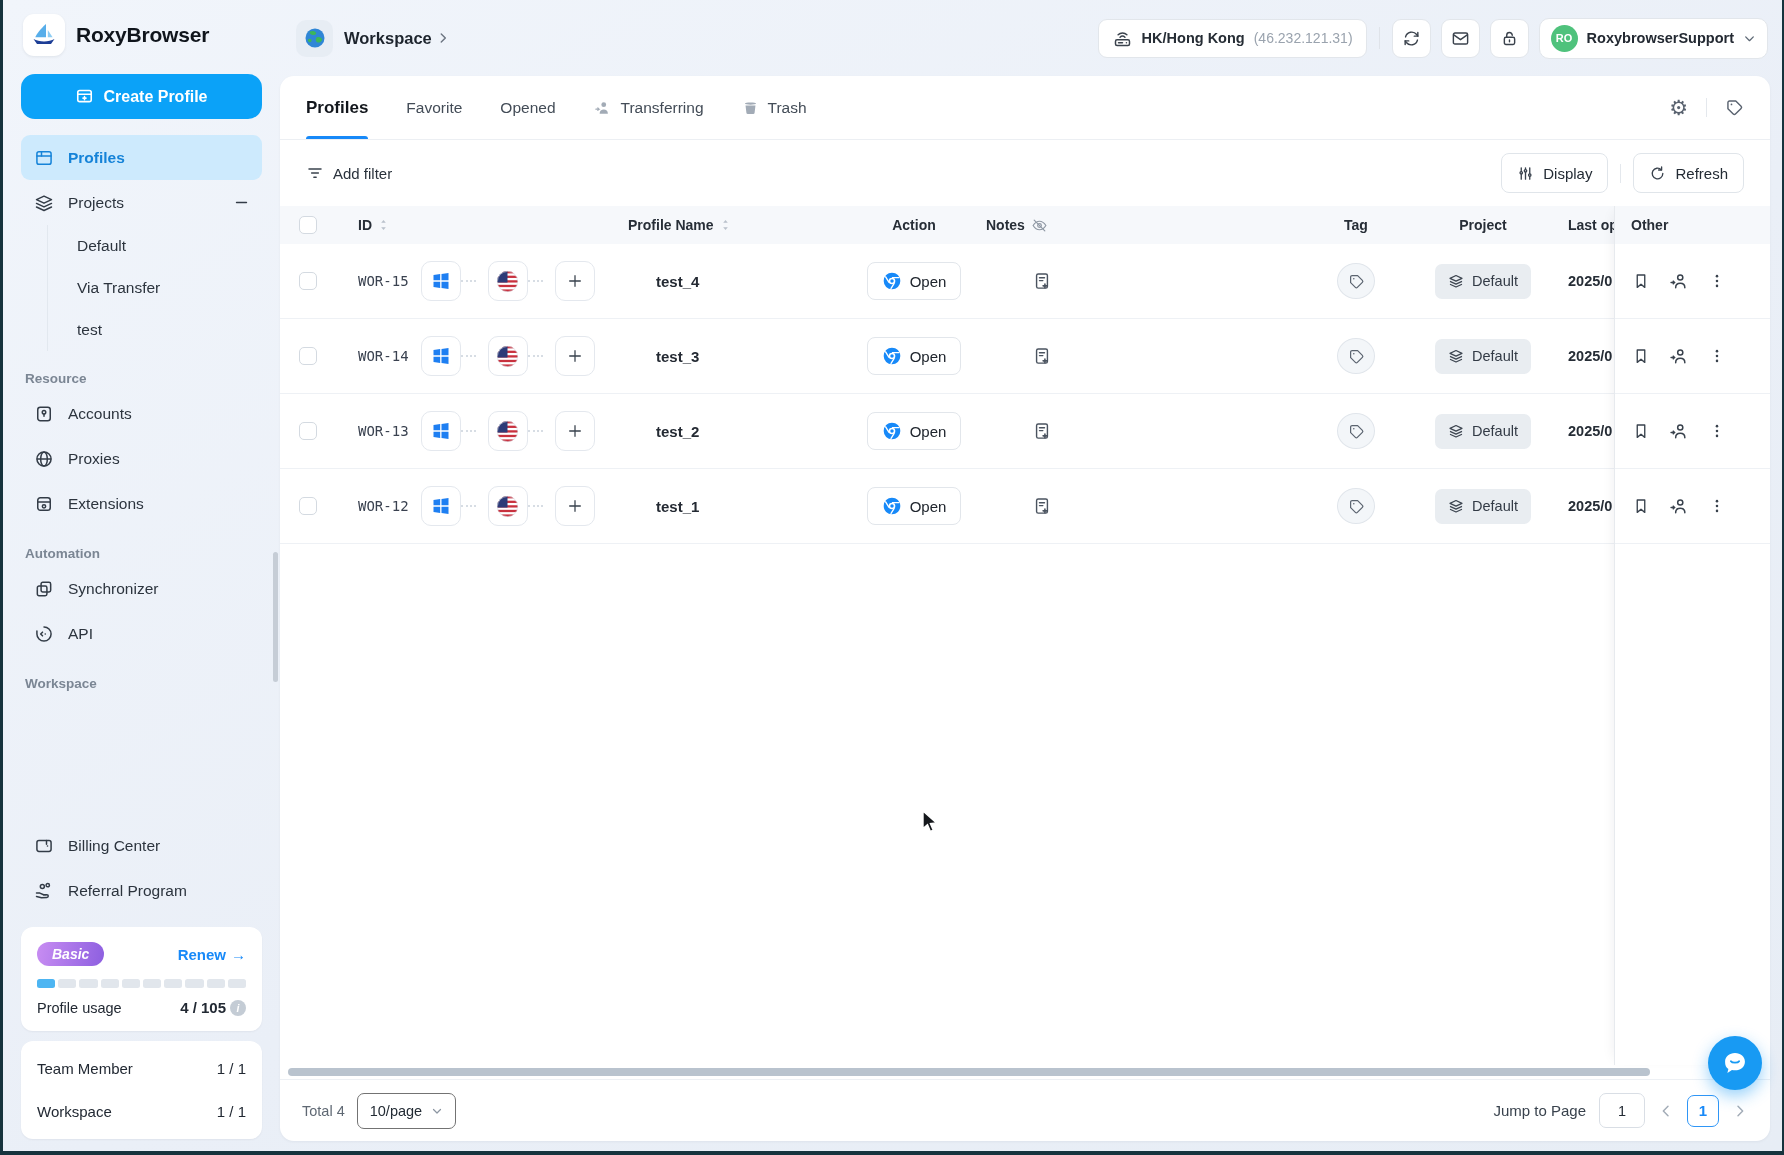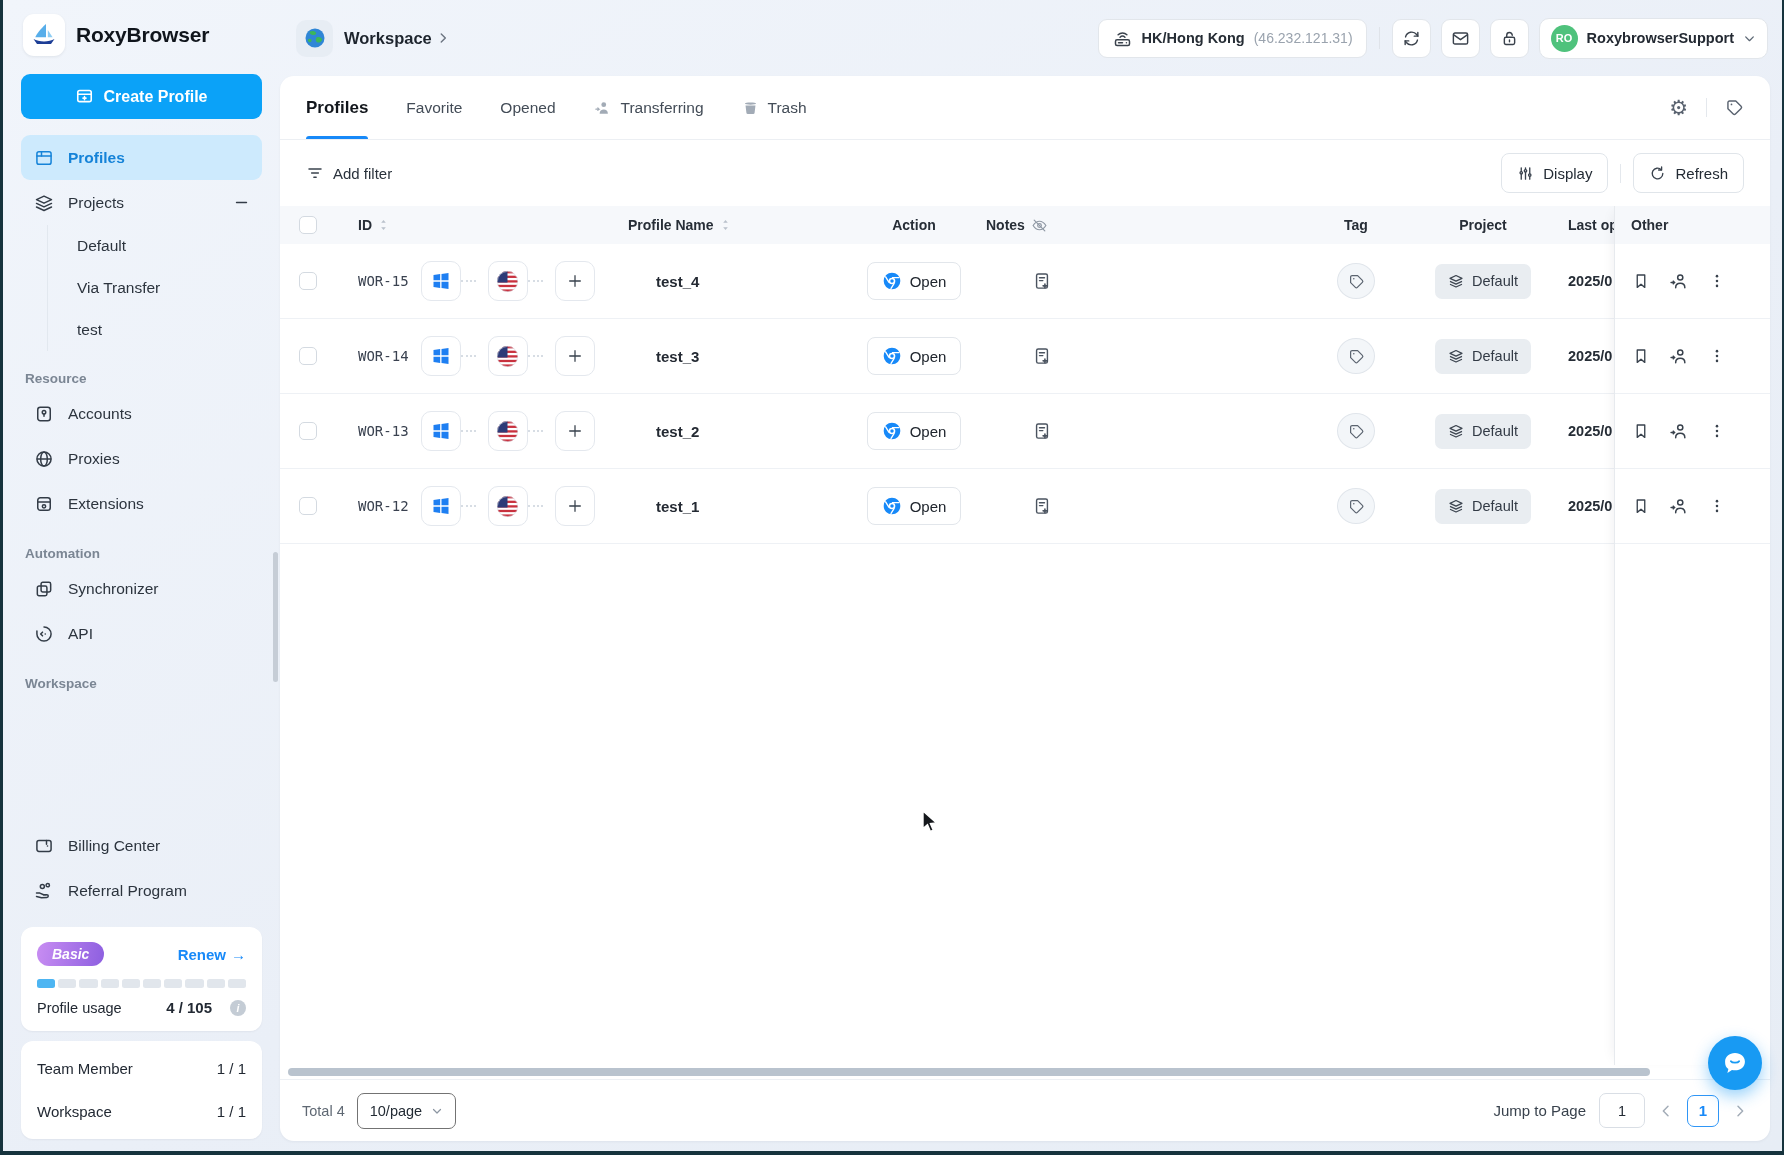--- a/index.html
+++ b/index.html
@@ -15,41 +15,41 @@
   }
   .app { position:relative; width:100%; height:100%; display:flex;
     background:linear-gradient(150deg,#f1f5fb 0%,#eaeff7 55%,#e7edf5 100%); }
   svg.ic { display:block; }
 
   
   .sidebar { width:277px; flex-shrink:0; padding:0 18px 12px 18px; display:flex; flex-direction:column; position:relative; }
   .brand { display:flex; align-items:center; gap:11px; margin:14px 2px 18px 2px; }
   .logo { width:42px; height:42px; background:#fff; border-radius:11px; display:flex; align-items:center; justify-content:center; box-shadow:0 1px 3px rgba(16,24,40,.08); }
   .brand-name { font-size:21px; font-weight:700; color:#10151c; letter-spacing:-.2px; }
-  .create-btn { width:100%; height:45px; border:none; border-radius:9px; background:#0ba2f8; color:#fff; font-family:inherit;
+  .create-btn { width:100%; height:45px; border:none; border-radius:14px; background:#0ba2f8; color:#fff; font-family:inherit;
     font-size:16px; font-weight:700; display:flex; align-items:center; justify-content:center; gap:9px; cursor:pointer; margin-bottom:16px; }
   .nav-item { height:45px; border-radius:9px; padding:0 13px; display:flex; align-items:center; gap:14px; font-size:15.5px; color:#2c343e; cursor:pointer; }
   .nav-item .ic { color:#333c47; }
   .nav-item.active { background:#cdeafd; color:#1583d8; font-weight:700; }
   .nav-item.active .ic { color:#1583d8; }
   .nav-collapse { margin-left:auto; color:#5d6875; }
   .subnav { margin-left:26px; border-left:1.5px solid #e2e8ef; }
   .sub-item { height:42px; display:flex; align-items:center; padding-left:29px; font-size:15.5px; color:#2c343e; cursor:pointer; }
   .section-label { margin:20px 0 5px 4px; font-size:13.5px; font-weight:600; color:#7b8694; }
   .sidebar-bottom { margin-top:auto; }
   .plan-card { background:#fff; border-radius:12px; padding:15px 16px; margin:14px 0 10px 0; box-shadow:0 1px 2px rgba(16,24,40,.05); }
   .plan-top { display:flex; align-items:center; justify-content:space-between; }
   .plan-pill { padding:4px 15px; border-radius:999px; color:#fff; font-size:14px; font-weight:800; font-style:italic;
     background:linear-gradient(100deg,#c88df2,#8d5fe0); }
   .renew { color:#1789f8; font-size:15px; font-weight:700; display:flex; align-items:center; gap:5px; cursor:pointer; }
   .progress { display:flex; gap:3px; margin:13px 0 11px 0; }
   .progress i { flex:1; height:9px; border-radius:2.5px; background:#e1e6ec; }
   .progress i.fill { background:#4db5f2; }
   .usage-row { display:flex; align-items:center; justify-content:space-between; font-size:14.5px; color:#222933; }
-  .usage-val { display:flex; align-items:center; gap:18px; font-weight:600; font-size:15px; }
+  .usage-val { display:flex; align-items:center; gap:4px; font-weight:600; font-size:15px; }
   .info-dot { width:16px; height:16px; border-radius:50%; background:#c4ccd5; color:#fff; font-size:10.5px; font-weight:700; font-style:italic;
     display:flex; align-items:center; justify-content:center; }
   .limits-card { background:#fff; border-radius:12px; padding:6px 16px; box-shadow:0 1px 2px rgba(16,24,40,.05); }
   .limit-row { height:43px; display:flex; align-items:center; justify-content:space-between; font-size:15px; color:#222933; }
   .sidebar-scrollbar { position:absolute; right:2px; top:552px; width:5px; height:130px; border-radius:3px; background:#c6cdd6; }
 
   
   .main { flex:1; min-width:0; display:flex; flex-direction:column; }
   .topbar { height:76px; display:flex; align-items:center; padding:0 14px 0 16px; }
   .globe-chip { width:37px; height:37px; border-radius:10px; background:#e7edf4; display:flex; align-items:center; justify-content:center; }

